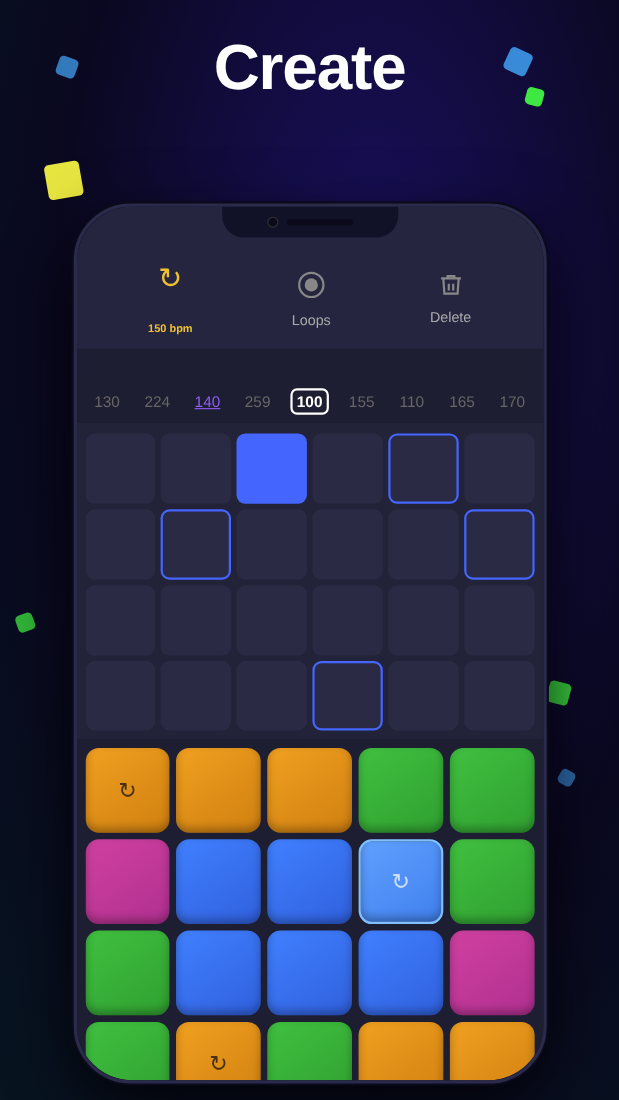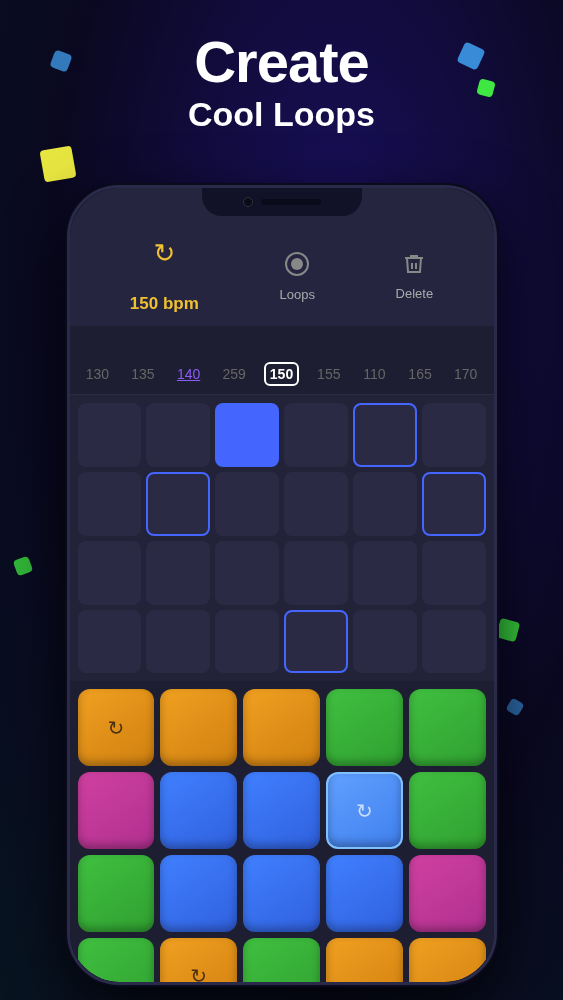--- a/index.html
+++ b/index.html
@@ -122,21 +122,21 @@
       flex-direction: column;
       align-items: center;
       gap: 4px;
       cursor: pointer;
     }
     .toolbar-label {
       font-size: 13px;
       color: #aaa;
     }
     .bpm-label {
-      font-size: 17px;
+      font-size: 10px;
       color: #f0c030;
       font-weight: 600;
       margin-top: 21px;
     }
 
     
     .bpm-ruler {
       background: #1e1e32;
       display: flex;
       align-items: center;
@@ -254,21 +254,20 @@
 <div class="float-sq" style="background:#4af;top:45px;left:460px;width:22px;height:22px;transform:rotate(25deg);opacity:0.8;"></div>
 <div class="float-sq" style="background:#4f4;top:80px;left:478px;width:16px;height:16px;transform:rotate(15deg);opacity:0.9;"></div>
 <div class="float-sq" style="background:#ff4;top:148px;left:42px;width:32px;height:32px;transform:rotate(-10deg);opacity:0.9;"></div>
 <div class="float-sq" style="background:#4af;top:52px;left:52px;width:18px;height:18px;transform:rotate(20deg);opacity:0.7;"></div>
 <div class="float-sq" style="background:#4f4;top:620px;left:498px;width:20px;height:20px;transform:rotate(15deg);opacity:0.8;"></div>
 <div class="float-sq" style="background:#4af;top:700px;left:508px;width:14px;height:14px;transform:rotate(30deg);opacity:0.6;"></div>
 <div class="float-sq" style="background:#4f4;top:558px;left:15px;width:16px;height:16px;transform:rotate(-20deg);opacity:0.7;"></div>
 
 <div class="header-text">
   <div class="header-title">Create</div>
-  <div class="header-subtitle">Cool Loops</div>
 </div>
 
 <div class="phone-frame">
 
   <div class="side-btn side-btn-left"></div>
   <div class="side-btn side-btn-right"></div>
   <div class="side-btn side-btn-right2"></div>
 
   <div class="phone-screen">
 
@@ -300,24 +299,24 @@
             <path d="M9,6V4h6v2"></path>
           </svg>
         </span>
         <span class="toolbar-label">Delete</span>
       </div>
     </div>
 
     <div class="bpm-ruler">
       <div class="bpm-ruler-inner">
         <span class="bpm-val">130</span>
-        <span class="bpm-val">135</span>
+        <span class="bpm-val">224</span>
         <span class="bpm-val near">140</span>
         <span class="bpm-val">259</span>
-        <span class="bpm-val active">150</span>
+        <span class="bpm-val active">100</span>
         <span class="bpm-val">155</span>
         <span class="bpm-val">110</span>
         <span class="bpm-val">165</span>
         <span class="bpm-val">170</span>
       </div>
     </div>
 
     <div class="grid-area">
 
       <div class="grid-cell"></div>

